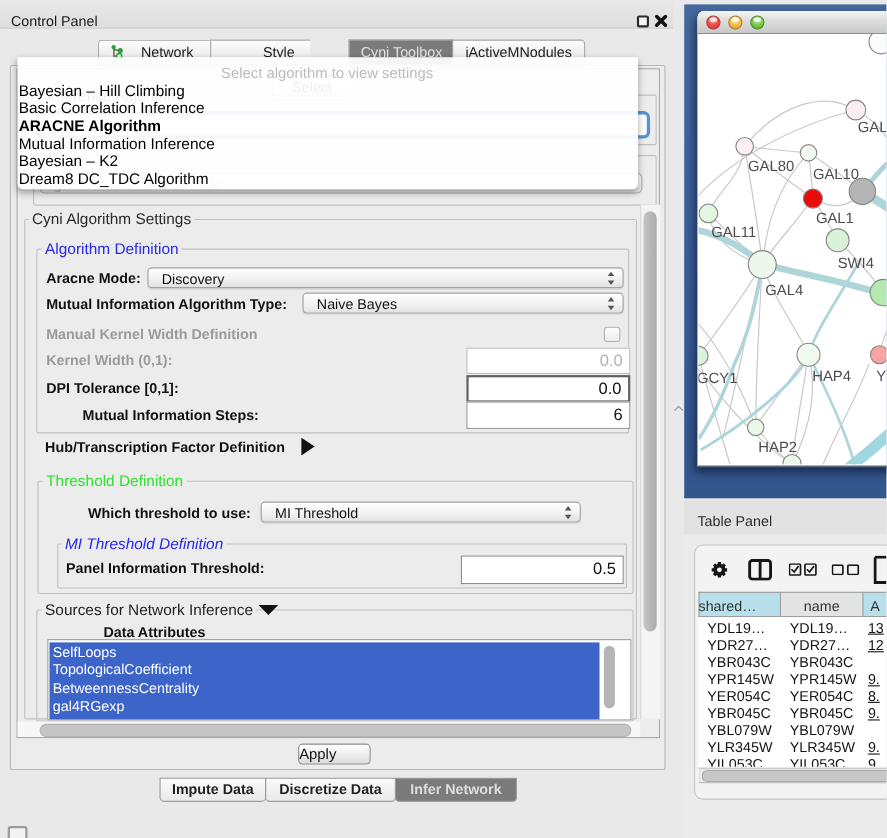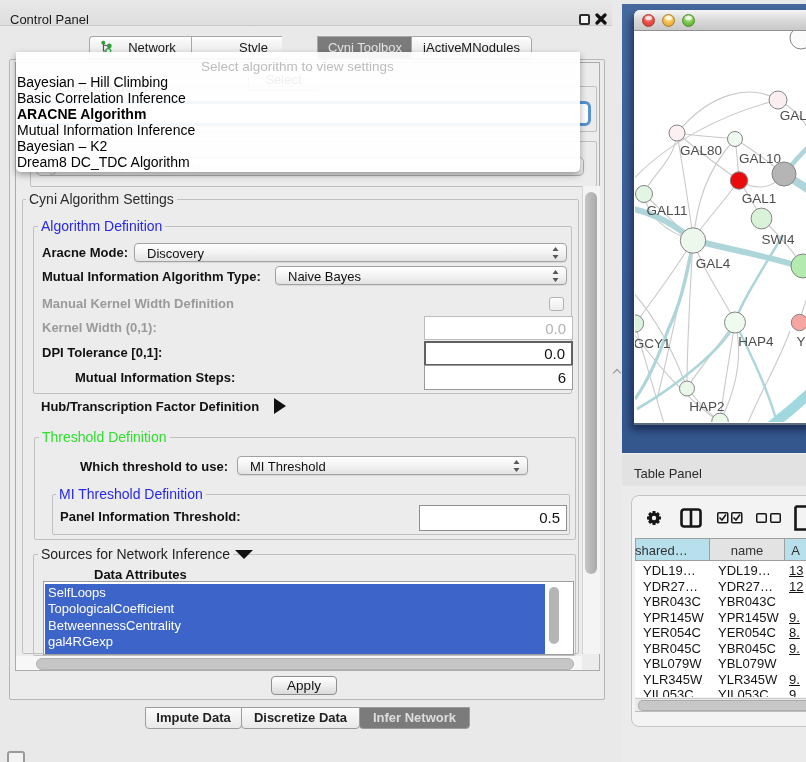--- a/index.html
+++ b/index.html
@@ -99,21 +99,21 @@
 <div class="lbl abs" style="left:80px;top:459px;">Which threshold to use:</div>
 <div class="abs combo" style="left:237px;top:456px;width:289px;height:17px;">
   <span class="ct">MI Threshold</span>
   <svg class="updn" viewBox="0 0 7 12">
       <path d="M3.5 0 L6.5 4 L0.5 4 Z" fill="#555"></path>
       <path d="M3.5 12 L6.5 8 L0.5 8 Z" fill="#555"></path>
     </svg>
 </div>
 
 <div class="abs grp" style="left:52px;top:494px;width:516px;height:39px;"></div>
-<div class="gt" style="left:56px;top:486px;color:#2727e8;">MI Threshold Definition</div>
+<div class="gt" style="left:56px;top:486px;color:#2727e8;font-style:italic;">MI Threshold Definition</div>
 
 <div class="lbl abs" style="left:60px;top:509px;">Panel Information Threshold:</div>
 <div class="abs field" style="left:419px;top:505px;width:140px;height:21px;border:1px solid #8e8e8e;padding:3px 6px 0 0;">0.5</div>
 
 <div class="abs grp" style="left:33px;top:554px;width:541px;height:100px;"></div>
 <div class="gt" style="left:38px;top:546px;color:#1f1f1f;">Sources for Network Inference</div>
 <div class="abs" style="left:235px;top:550px;width:0;height:0;border-top:9px solid #111;border-left:9px solid transparent;border-right:9px solid transparent;"></div>
 
 <div class="lbl abs" style="left:46px;top:567px;padding-left:48px;">Data Attributes</div>
 
@@ -126,21 +126,21 @@
 <div class="abs" style="left:549px;top:587px;width:10px;height:57px;background:#b5b5b5;border-radius:5px;"></div>
 
 <div class="abs" style="left:16px;top:656px;width:566px;height:14px;background:#f7f7f7;"></div>
 <div class="abs" style="left:36px;top:658px;width:538px;height:12px;background:#c6c6c6;border:1px solid #b2b2b2;border-radius:7px;box-sizing:border-box;"></div>
 
 <div class="abs" style="left:582px;top:186px;width:17px;height:468px;background:#f4f4f4;border-left:1px solid #d5d5d5;"></div>
 <div class="abs" style="left:585px;top:192px;width:12px;height:382px;background:linear-gradient(90deg,#c6c6c6,#aaaaaa);border-radius:6px;"></div>
 
 <div class="abs" style="left:614px;top:370px;width:5px;height:5px;border-left:1.5px solid #909090;border-top:1.5px solid #909090;transform:rotate(45deg);"></div>
 
-<div class="abs" style="left:271px;top:676px;width:64px;height:17px;border:1px solid #8f8f8f;border-radius:4px;background:linear-gradient(#ffffff,#ececec 55%,#dadada);font-size:13.5px;color:#111;text-align:center;line-height:18px;">Apply</div>
+<div class="abs" style="left:271px;top:676px;width:64px;height:17px;border:1px solid #8f8f8f;border-radius:4px;background:linear-gradient(#ffffff,#ececec 55%,#dadada);font-size:13.5px;color:#111;line-height:18px;">Apply</div>
 
 <div class="btab" style="left:145px;width:95px;border-radius:0 0 4px 4px;">Impute Data</div>
 <div class="btab" style="left:241px;width:117px;border-radius:0 0 4px 4px;">Discretize Data</div>
 <div class="btab" style="left:359px;width:109px;background:#7b7b7b;color:#dedede;border-radius:0 0 4px 4px;">Infer Network</div>
 
 <div class="abs" style="left:16px;top:52px;width:564px;height:120px;background:rgba(255,255,255,0.93);border-radius:0 0 5px 5px;box-shadow:0 3px 7px rgba(0,0,0,0.35);"></div>
 <div class="abs" style="left:201px;top:59px;font-size:13.5px;color:#bcbcbc;">Select algorithm to view settings</div>
 <div class="abs" style="left:17px;top:74px;font-size:14px;color:#000;line-height:16px;white-space:pre;">Bayesian – Hill Climbing
 Basic Correlation Inference
 <b>ARACNE Algorithm</b>

